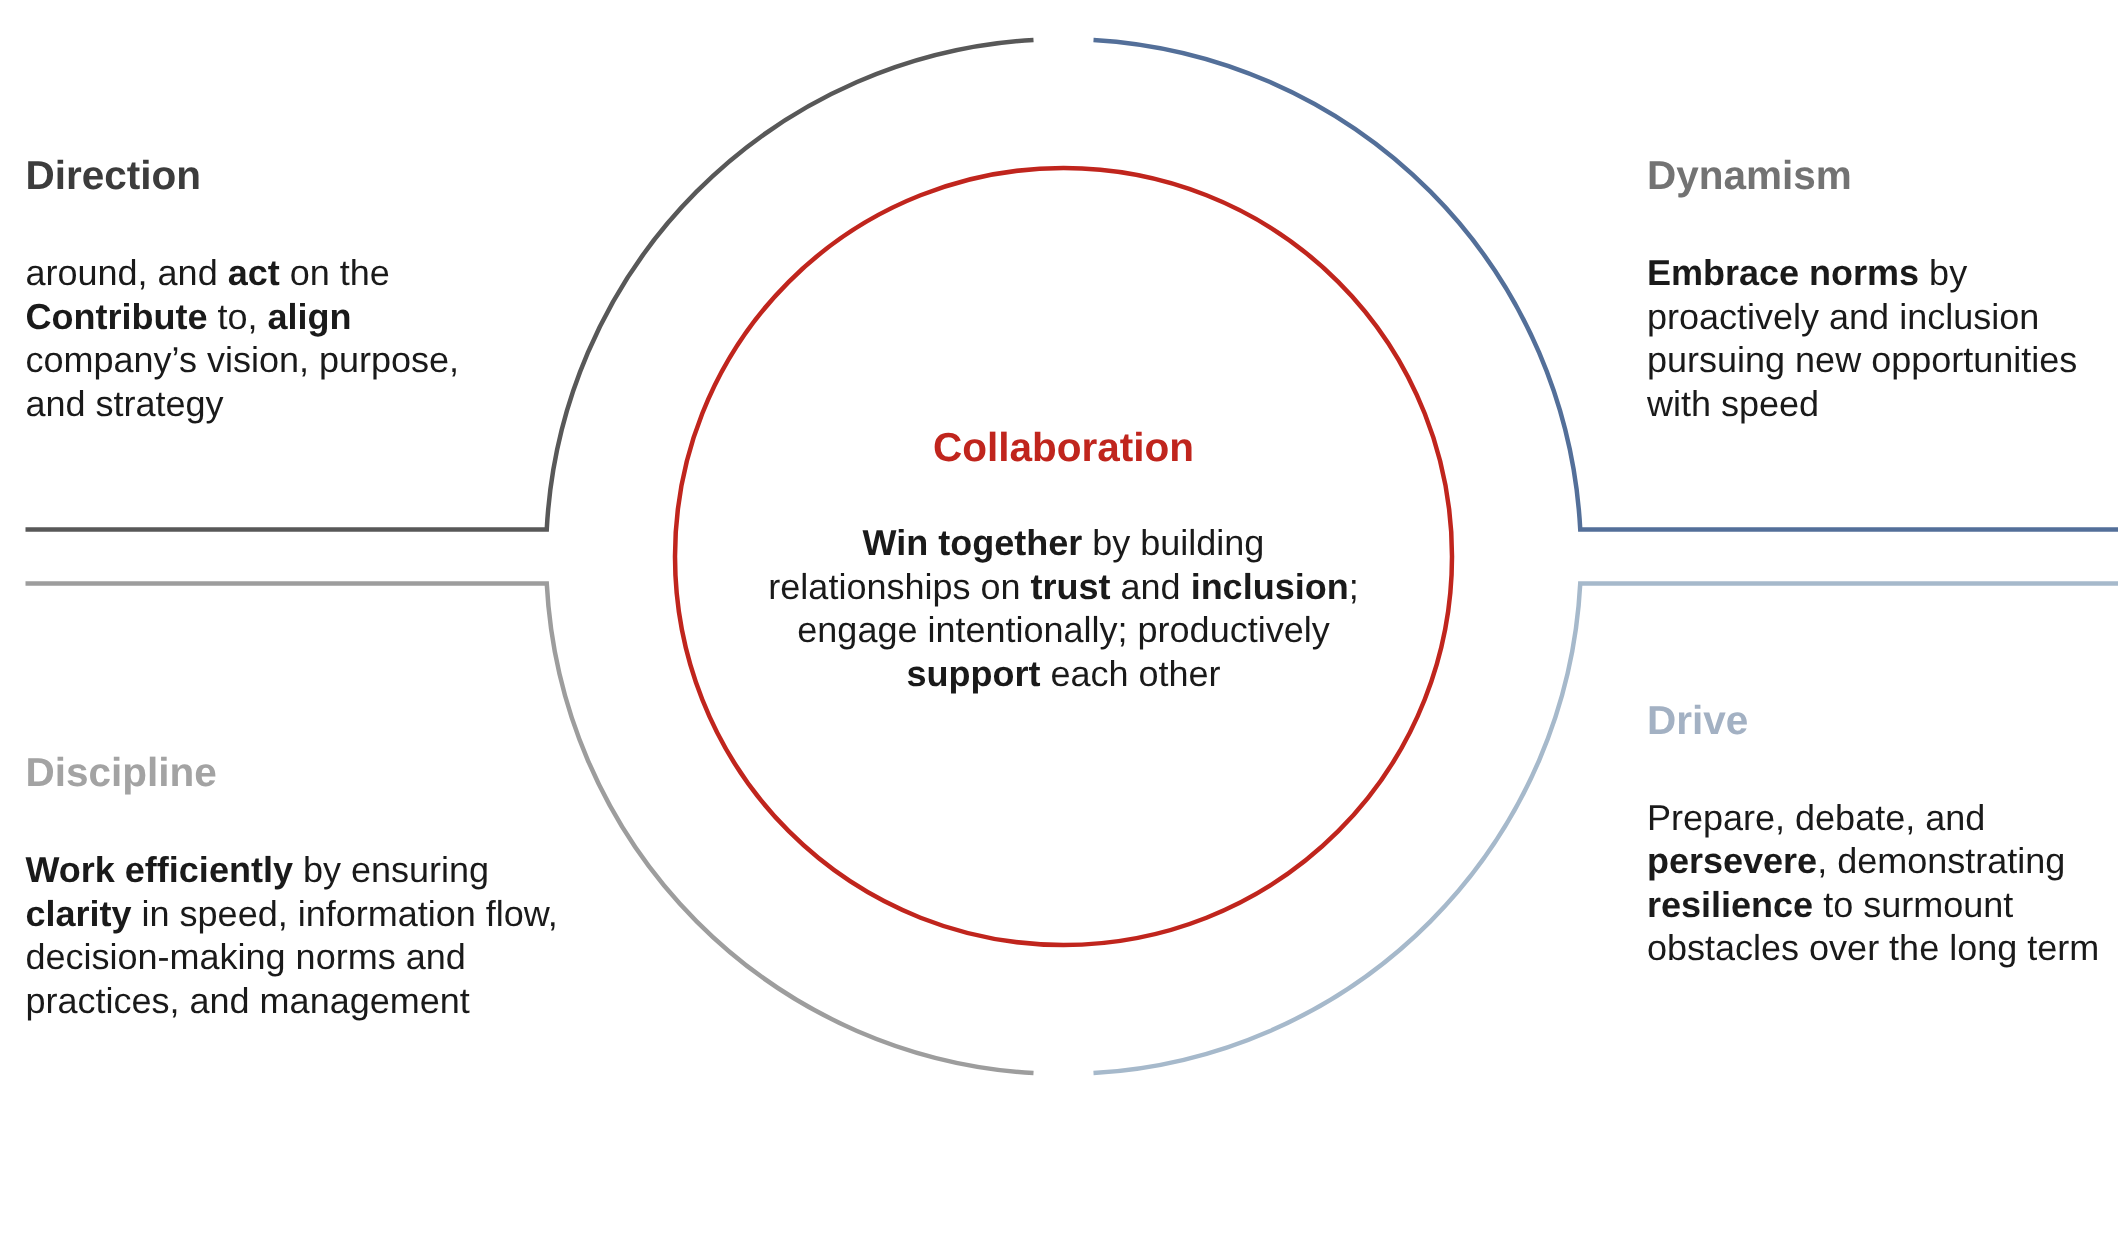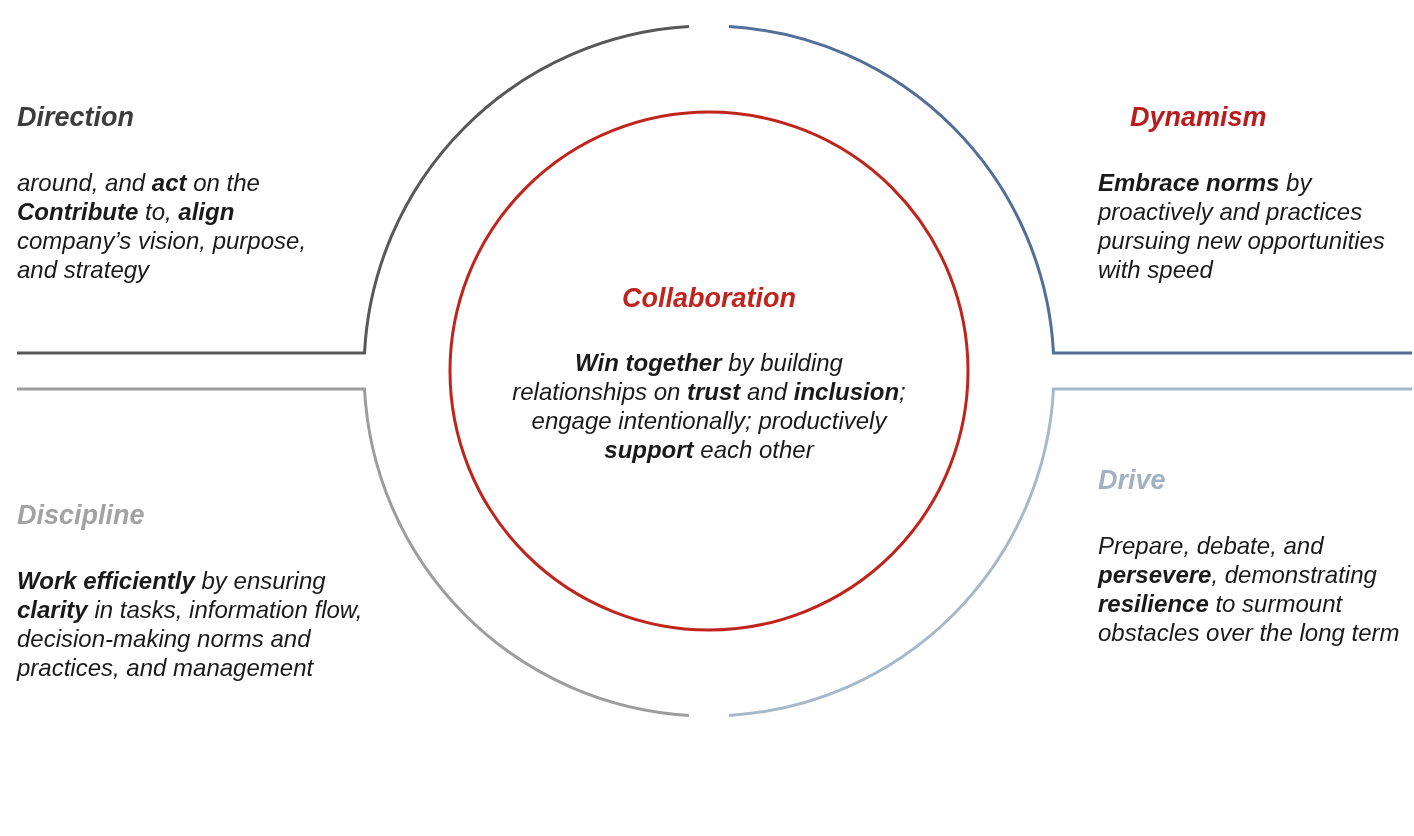--- a/index.html
+++ b/index.html
@@ -7,21 +7,20 @@
     padding: 0;
     background: #ffffff;
     font-family: "Liberation Sans", "DejaVu Sans", sans-serif;
   }
   .canvas {
     position: relative;
     width: 1414px;
     height: 756px;
     background: #ffffff;
     overflow: hidden;
-    font-style: italic;
   }
   .diagram-svg {
     position: absolute;
     left: 0;
     top: 0;
   }
   .arc {
     fill: none;
     stroke: currentColor;
     stroke-width: 3;
@@ -91,34 +90,34 @@
     <div class="qtitle" style="color: rgb(60, 60, 60);">Direction</div>
     <div class="qbody">
         <div><span>around, and </span><b>act</b><span> on the</span></div>
         <div><b>Contribute</b><span> to, </span><b>align</b></div>
         <div><span>company’s vision, purpose,</span></div>
         <div><span>and strategy</span></div>
       </div>
   </div>
 
   <div class="qblock q-dynamism">
-    <div class="qtitle" style="color: #b91c1c; margin-left: 32px;">Dynamism</div>
+    <div class="qtitle" style="color: #737373;">Dynamism</div>
     <div class="qbody">
         <div><b>Embrace norms</b><span> by</span></div>
-        <div><span>proactively and practices</span></div>
+        <div><span>proactively and inclusion</span></div>
         <div><span>pursuing new opportunities</span></div>
         <div><span>with speed</span></div>
       </div>
   </div>
 
   <div class="qblock q-discipline">
     <div class="qtitle" style="color: rgb(163, 163, 163);">Discipline</div>
     <div class="qbody">
         <div><b>Work efficiently</b><span> by ensuring</span></div>
-        <div><b>clarity</b><span> in tasks, information flow,</span></div>
+        <div><b>clarity</b><span> in speed, information flow,</span></div>
         <div><span>decision-making norms and</span></div>
         <div><span>practices, and management</span></div>
       </div>
   </div>
 
   <div class="qblock q-drive">
     <div class="qtitle" style="color: rgb(163, 177, 195);">Drive</div>
     <div class="qbody">
         <div><span>Prepare, debate, and</span></div>
         <div><b>persevere</b><span>, demonstrating</span></div>

